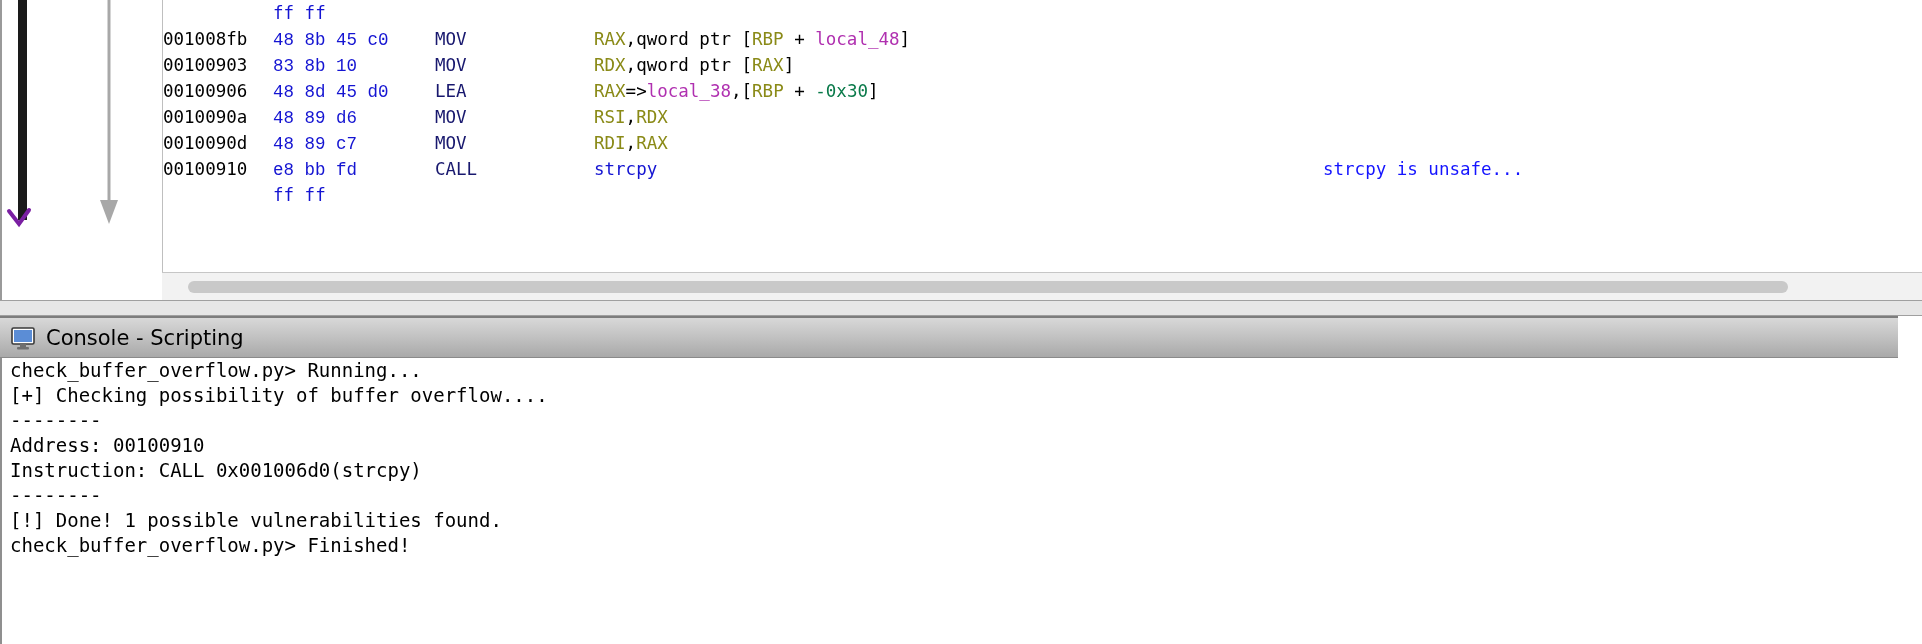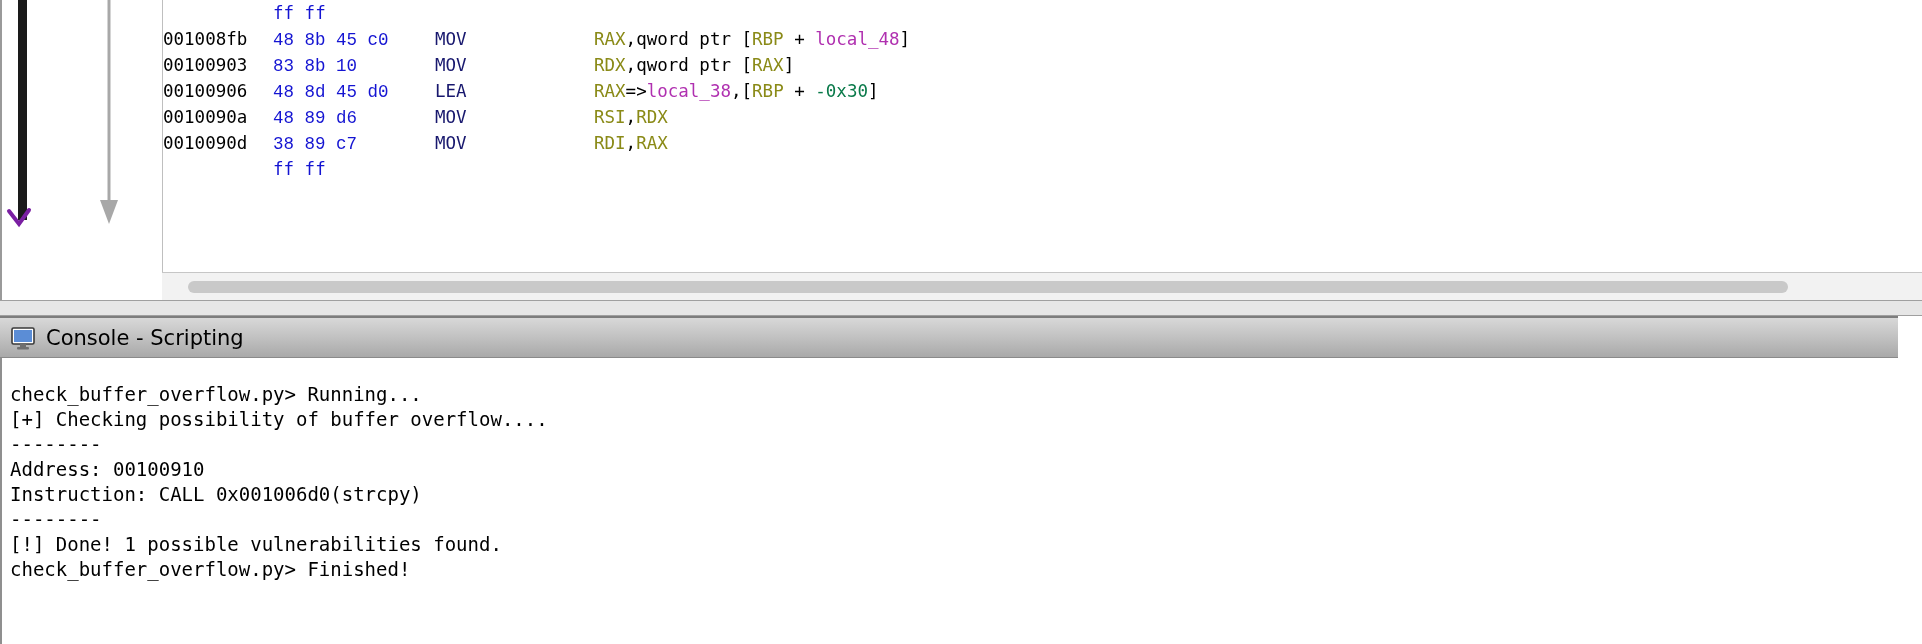--- a/index.html
+++ b/index.html
@@ -184,21 +184,21 @@
   }
   #console-body {
     position: absolute;
     left: 0;
     top: 42px;
     width: 1922px;
     height: 286px;
     background: #ffffff;
     border-left: 2px solid #8f8f8f;
     box-sizing: border-box;
-    padding: 24px 0 0 8px;
+    padding: 0 0 0 8px;
     overflow: hidden;
   }
   .console-line {
     font-family: "DejaVu Sans Mono", monospace;
     font-size: 19px;
     line-height: 25px;
     color: #000000;
     white-space: pre;
   }
 </style>
@@ -223,21 +223,22 @@
 
   <div id="code-surface">
 
     <div class="code-line"><span class="spacer-addr-bytes"></span><span class="bytes">ff ff</span></div>
 
     <div id="code-rows">
         <div class="code-line"><span class="col-addr addr">001008fb</span><span class="col-bytes bytes">48 8b 45 c0</span><span class="col-mnem mnemonic">MOV</span><span class="col-op"><span class="reg">RAX</span><span class="punct">,qword ptr [</span><span class="reg">RBP</span><span class="punct"> + </span><span class="label">local_48</span><span class="punct">]</span></span></div>
         <div class="code-line"><span class="col-addr addr">00100903</span><span class="col-bytes bytes">83 8b 10</span><span class="col-mnem mnemonic">MOV</span><span class="col-op"><span class="reg">RDX</span><span class="punct">,qword ptr [</span><span class="reg">RAX</span><span class="punct">]</span></span></div>
         <div class="code-line"><span class="col-addr addr">00100906</span><span class="col-bytes bytes">48 8d 45 d0</span><span class="col-mnem mnemonic">LEA</span><span class="col-op"><span class="reg">RAX</span><span class="punct">=&gt;</span><span class="label">local_38</span><span class="punct">,[</span><span class="reg">RBP</span><span class="punct"> + </span><span class="num">-0x30</span><span class="punct">]</span></span></div>
         <div class="code-line"><span class="col-addr addr">0010090a</span><span class="col-bytes bytes">48 89 d6</span><span class="col-mnem mnemonic">MOV</span><span class="col-op"><span class="reg">RSI</span><span class="punct">,</span><span class="reg">RDX</span></span></div>
-        <div class="code-line"><span class="col-addr addr">0010090d</span><span class="col-bytes bytes">38 89 c7</span><span class="col-mnem mnemonic">MOV</span><span class="col-op"><span class="reg">RDI</span><span class="punct">,</span><span class="reg">RAX</span></span></div>
+        <div class="code-line"><span class="col-addr addr">0010090d</span><span class="col-bytes bytes">48 89 c7</span><span class="col-mnem mnemonic">MOV</span><span class="col-op"><span class="reg">RDI</span><span class="punct">,</span><span class="reg">RAX</span></span></div>
+        <div class="code-line"><span class="col-addr addr">00100910</span><span class="col-bytes bytes">e8 bb fd</span><span class="col-mnem mnemonic">CALL</span><span class="col-op"><span class="func">strcpy</span></span><span class="eol-comment comment">strcpy is unsafe...</span></div>
       </div>
 
     <div class="code-line"><span class="spacer-addr-bytes"></span><span class="bytes">ff ff</span></div>
 
   </div>
 
   <div id="listing-hscroll">
     <div id="listing-hscroll-thumb"></div>
   </div>
 </div>

